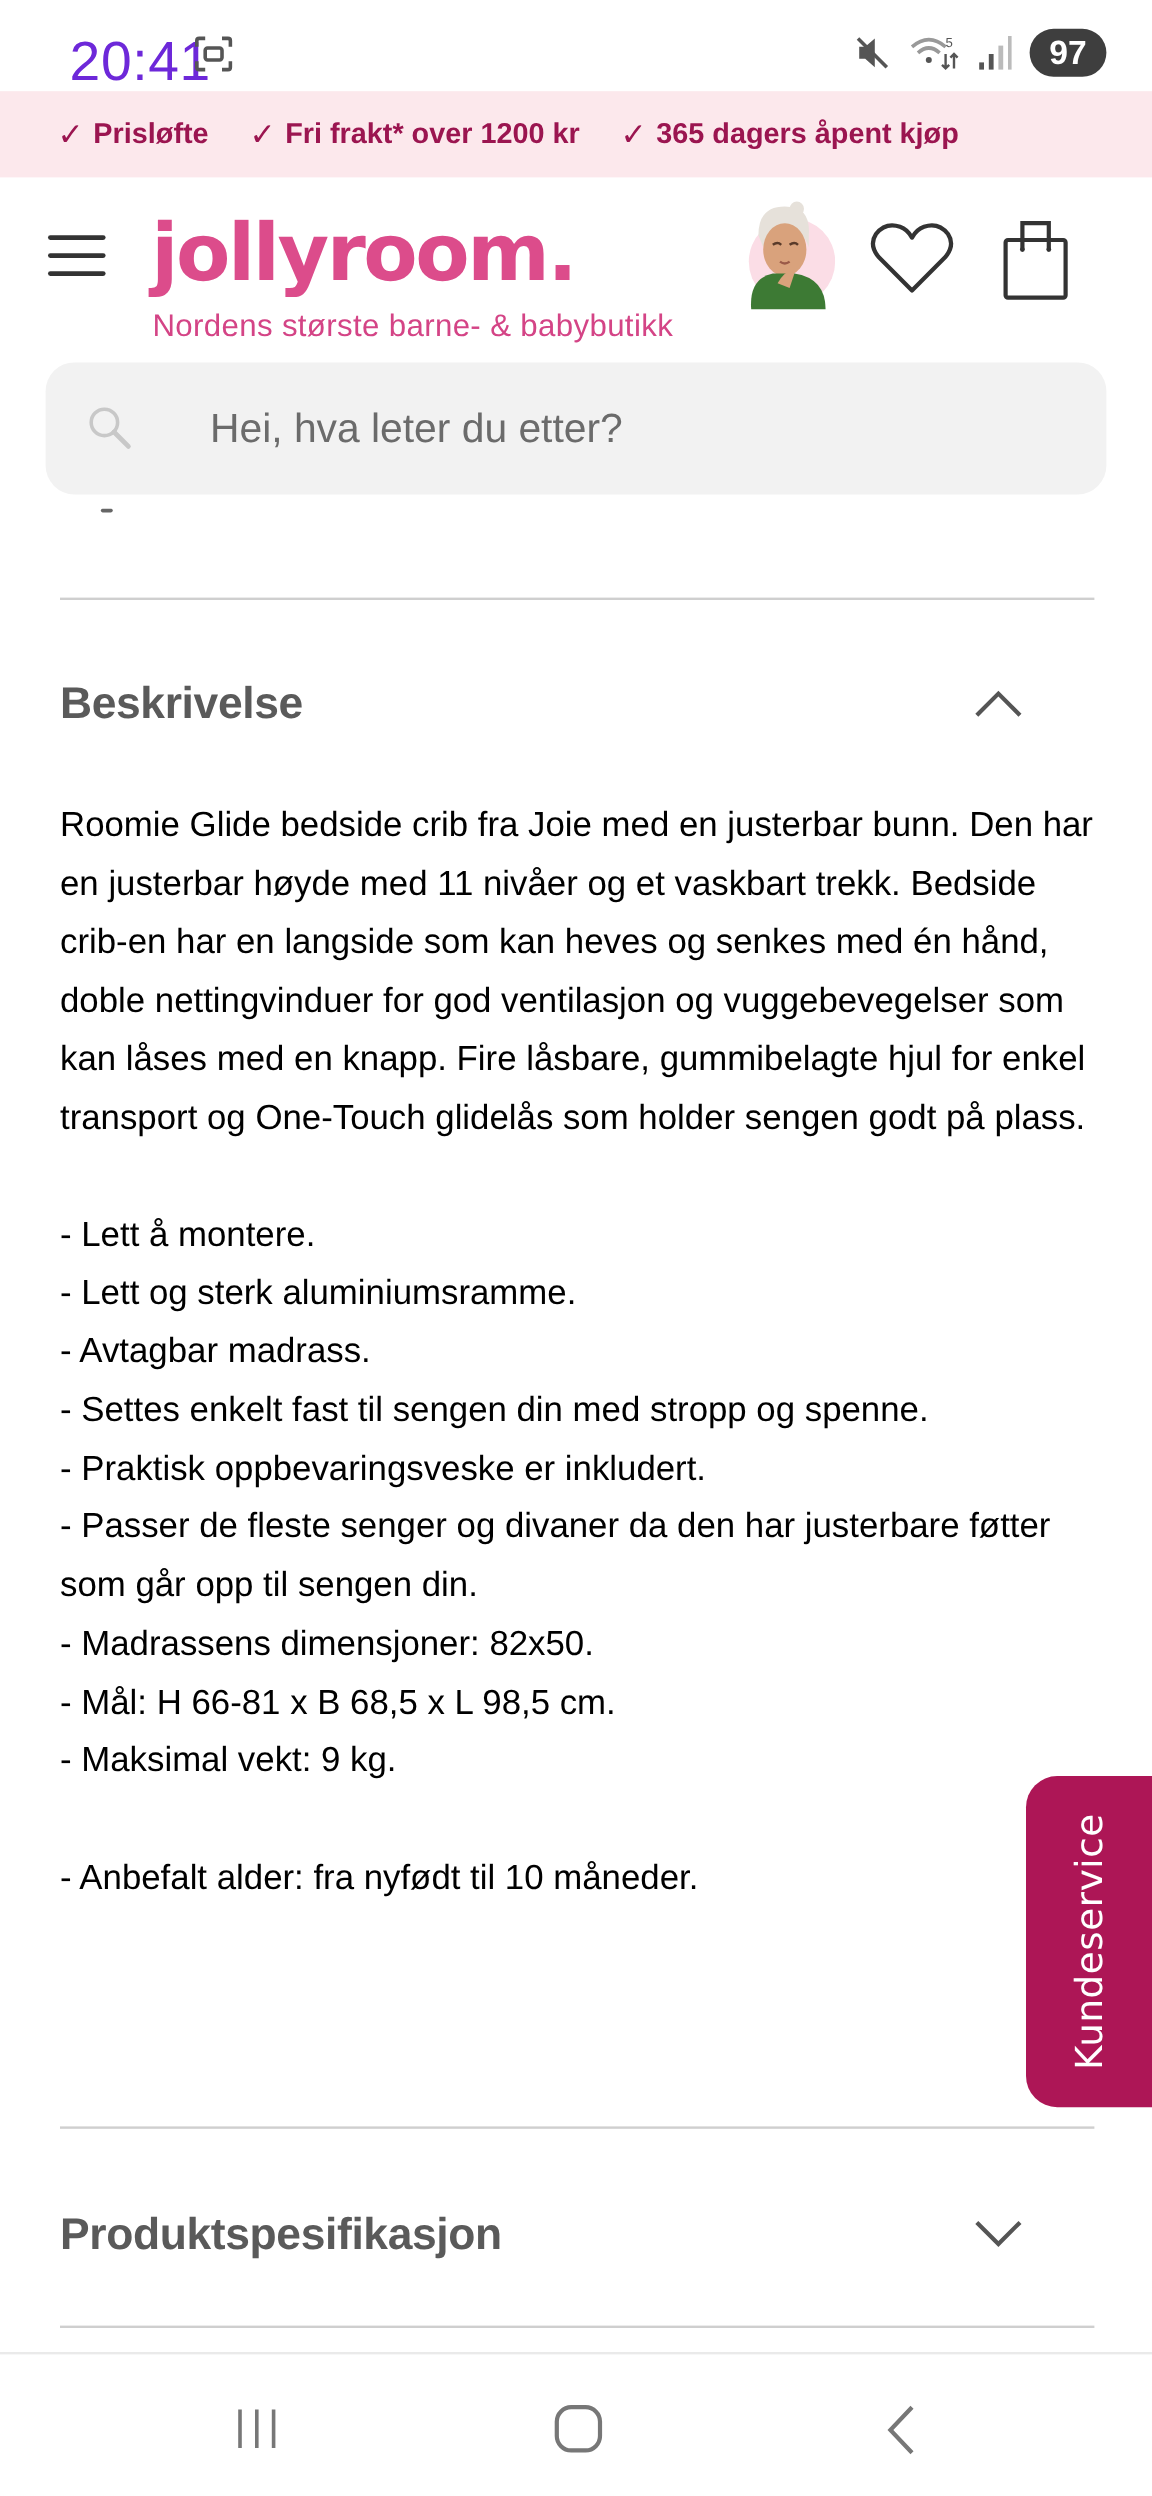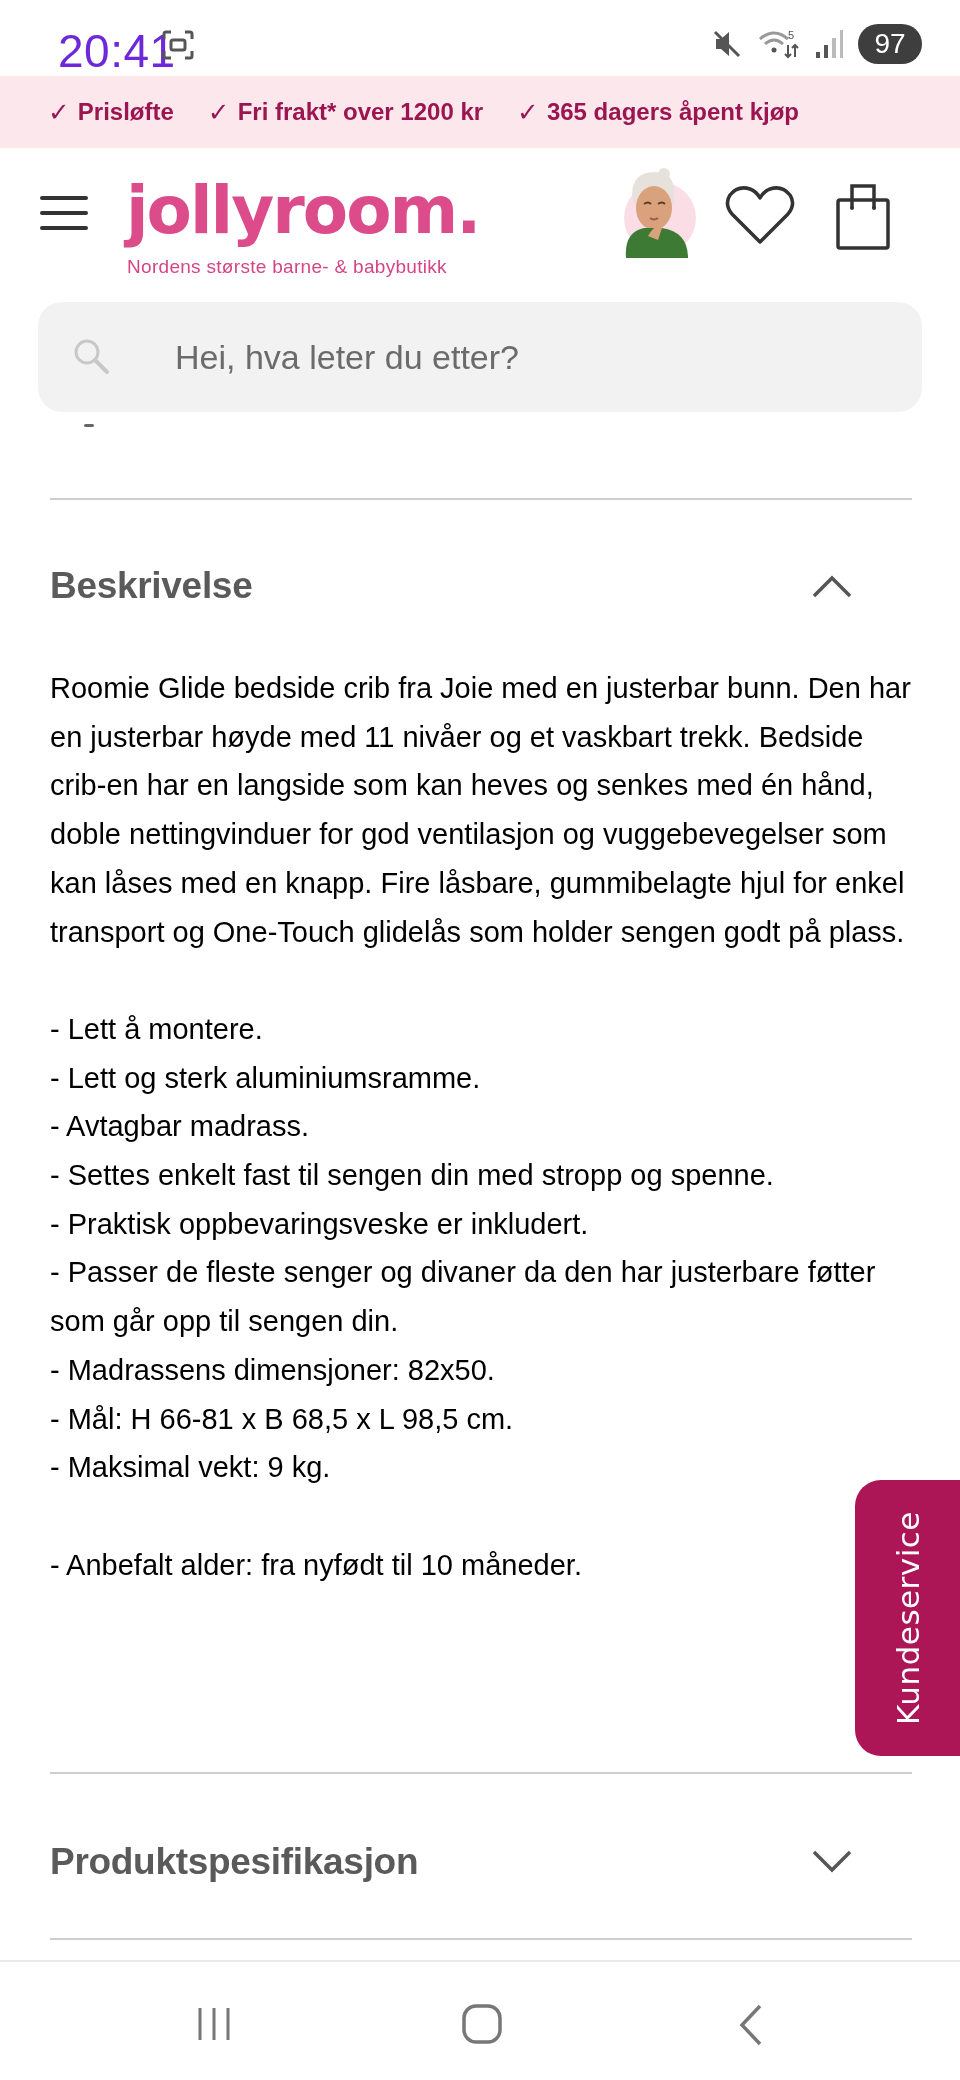--- a/index.html
+++ b/index.html
@@ -7,33 +7,33 @@
   body { font-family: "Liberation Sans", "DejaVu Sans", sans-serif; color: #333; position: relative; }
 
   
   .statusbar { position: absolute; top: 0; left: 0; width: 960px; height: 76px; background: #fff; }
   .status-time { position: absolute; left: 58px; top: 24px; font-size: 46px; color: #6d28d9; letter-spacing: 0.5px; }
   .status-screenshot { position: absolute; left: 162px; top: 30px; width: 32px; height: 30px; }
   .status-right { position: absolute; right: 38px; top: 24px; display: flex; align-items: center; gap: 14px; }
   .status-mute { width: 34px; height: 34px; }
   .status-wifi { width: 42px; height: 34px; }
   .status-signal { width: 30px; height: 32px; }
-  .battery-pill { background: #3e3e3e; color: #fff; font-weight: normal; font-size: 28px; border-radius: 22px; height: 40px; min-width: 64px; padding: 0 10px; display: flex; align-items: center; justify-content: center; }
+  .battery-pill { background: #3e3e3e; color: #fff; font-weight: bold; font-size: 28px; border-radius: 22px; height: 40px; min-width: 64px; padding: 0 10px; display: flex; align-items: center; justify-content: center; }
 
   
   .usp-bar { position: absolute; top: 76px; left: 0; width: 960px; height: 72px; background: #fce8ec; display: flex; align-items: center; padding-left: 48px; gap: 34px; }
   .usp-item { display: flex; align-items: center; gap: 8px; color: #9b1550; font-weight: bold; font-size: 24px; white-space: nowrap; }
   .usp-check { font-size: 26px; color: #9b1550; }
 
   
   .header { position: absolute; top: 148px; left: 0; width: 960px; height: 150px; background: #fff; padding-left: 48px; }
   .hamburger { position: absolute; left: 40px; top: 48px; width: 48px; height: 34px; display: flex; flex-direction: column; justify-content: space-between; }
   .hamburger span { display: block; height: 4px; background: #333; border-radius: 2px; }
   .logo { position: absolute; left: 126px; top: 24px; font-size: 66px; font-weight: bold; color: #dc4c8b; letter-spacing: -2px; font-family: "DejaVu Sans", sans-serif; }
-  .tagline { position: absolute; left: 127px; top: 108px; font-size: 19px; color: #d44486; letter-spacing: 0.3px; }
+  .tagline { position: absolute; left: 127px; top: 108px; font-size: 26px; color: #d44486; letter-spacing: 0.3px; }
   .avatar { position: absolute; left: 618px; top: 18px; width: 78px; height: 92px; }
   .heart-btn { position: absolute; left: 724px; top: 36px; width: 72px; height: 64px; }
   .bag-btn { position: absolute; left: 834px; top: 34px; width: 58px; height: 70px; }
 
   
   .search { position: absolute; left: 38px; top: 302px; width: 884px; height: 110px; background: #f2f2f2; border-radius: 24px; display: flex; align-items: center; padding-left: 34px; }
   .search-icon { width: 40px; height: 40px; margin-right: 40px; }
   .search-input { border: none; outline: none; background: transparent; font-size: 34px; color: #666; font-family: "Liberation Sans", sans-serif; width: 720px; margin-left: 23px; }
   .search-input::placeholder { color: #6b6b6b; }
 

